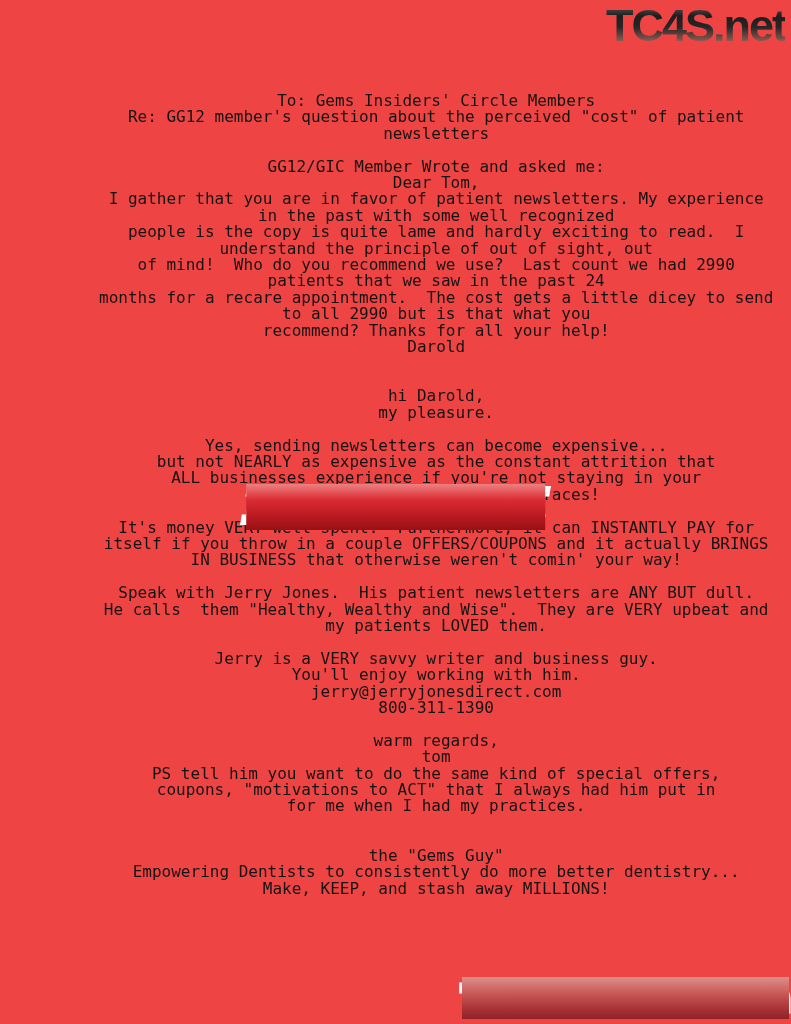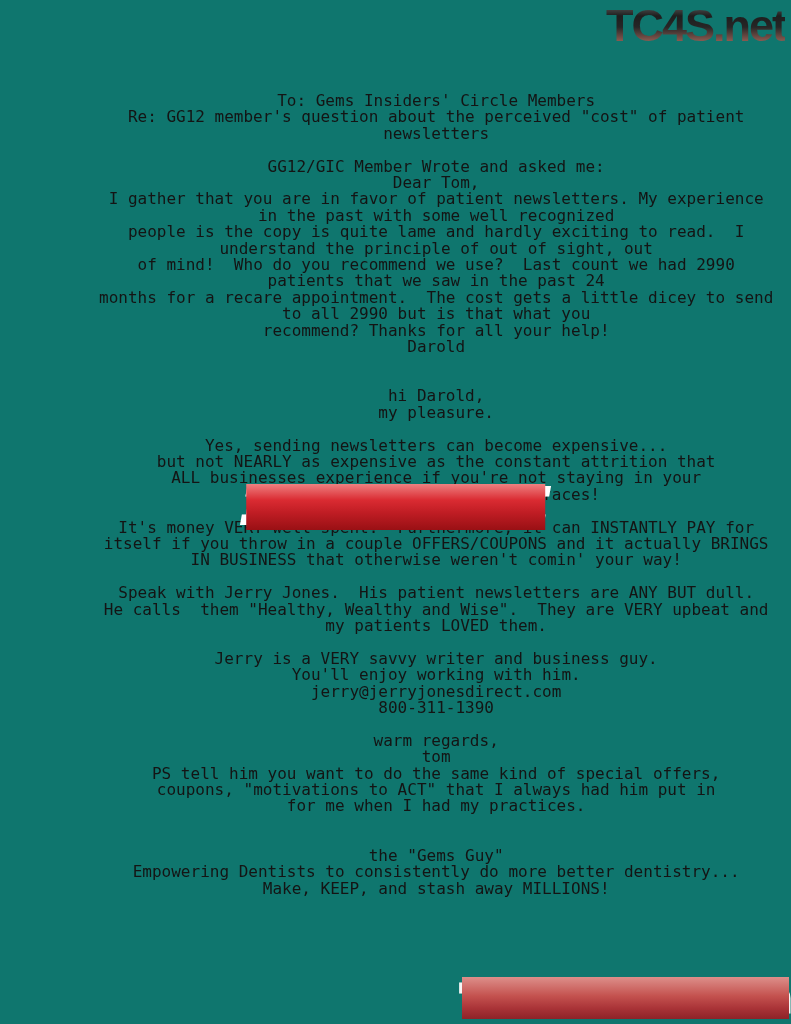--- a/index.html
+++ b/index.html
@@ -1,19 +1,19 @@
 <!DOCTYPE html>
 <html><head>
 <meta charset="utf-8">
 <style>
   html,body{margin:0;padding:0;background:#ffffff;}
   .page{
     position:relative;
     width:791px;height:1024px;
-    background:#0f766e;
+    background:#ef4444;
     overflow:hidden;
     font-family:"DejaVu Sans Mono", monospace;
   }
   
   .email-text{
     position:absolute;
     left:99px;top:93px;
     margin:0;
     font-family:"DejaVu Sans Mono", monospace;
     font-size:16px;

